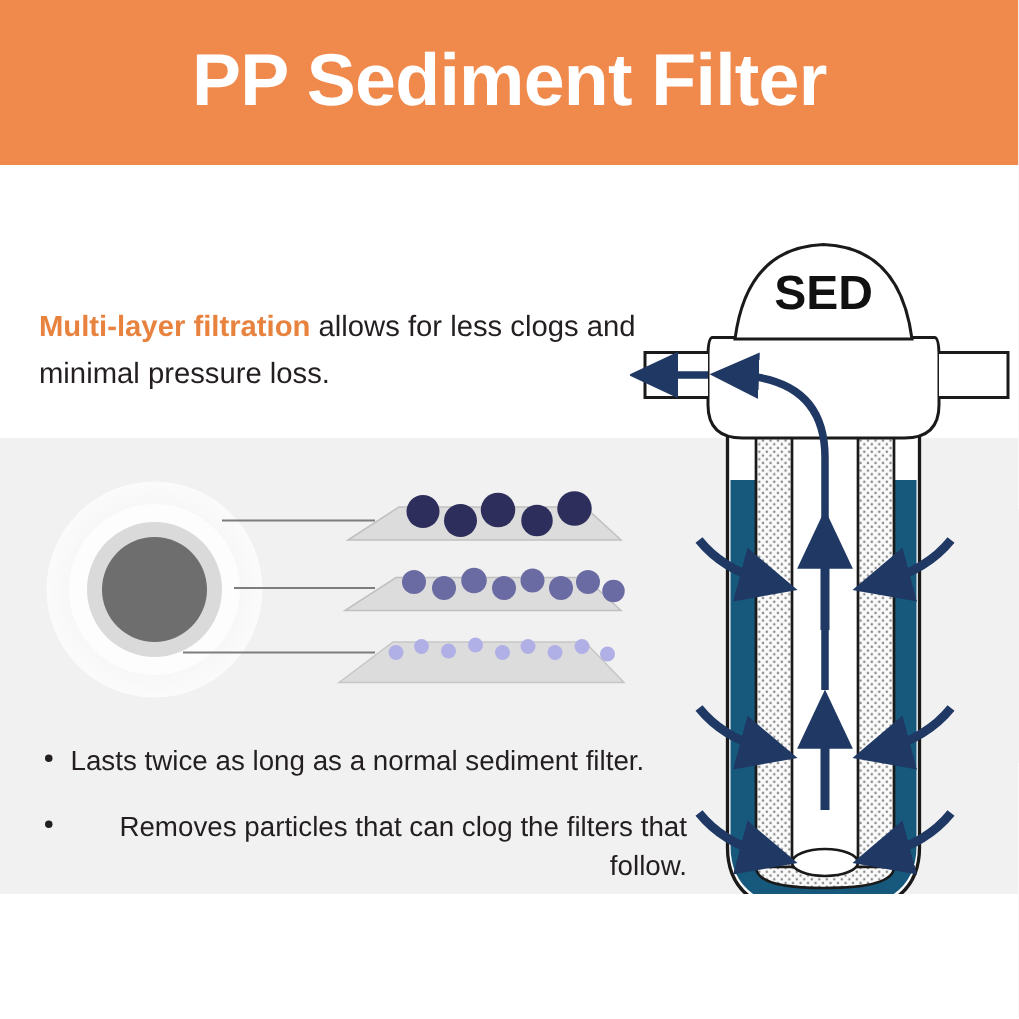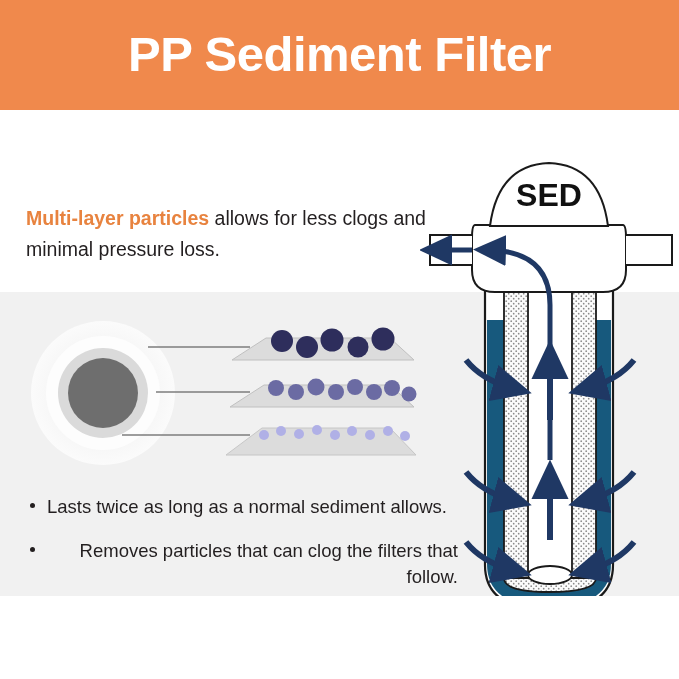--- a/index.html
+++ b/index.html
@@ -63,27 +63,27 @@
 
 <div id="page">
 
   <div class="banner">
     <div class="banner-title">PP Sediment Filter</div>
   </div>
 
   <div class="lower-bg"></div>
 
   <div class="intro">
-    <span class="hl">Multi-layer particles</span><span> allows for less clogs and minimal pressure loss.</span>
+    <span class="hl">Multi-layer filtration</span><span> allows for less clogs and minimal pressure loss.</span>
   </div>
 
   <div class="bullets">
     <div class="bullet">
       <span class="dot"></span>
-      <span>Lasts twice as long as a normal sediment allows.</span>
+      <span>Lasts twice as long as a normal sediment filter.</span>
     </div>
     <div class="bullet">
       <span class="dot"></span>
       <span>Removes particles that can clog the filters that follow.</span>
     </div>
   </div>
 
   <svg class="layers-svg" width="400" height="185" viewBox="0 0 400 185">
     <defs>
       <radialGradient id="gOuter" cx="50%" cy="50%" r="50%">

